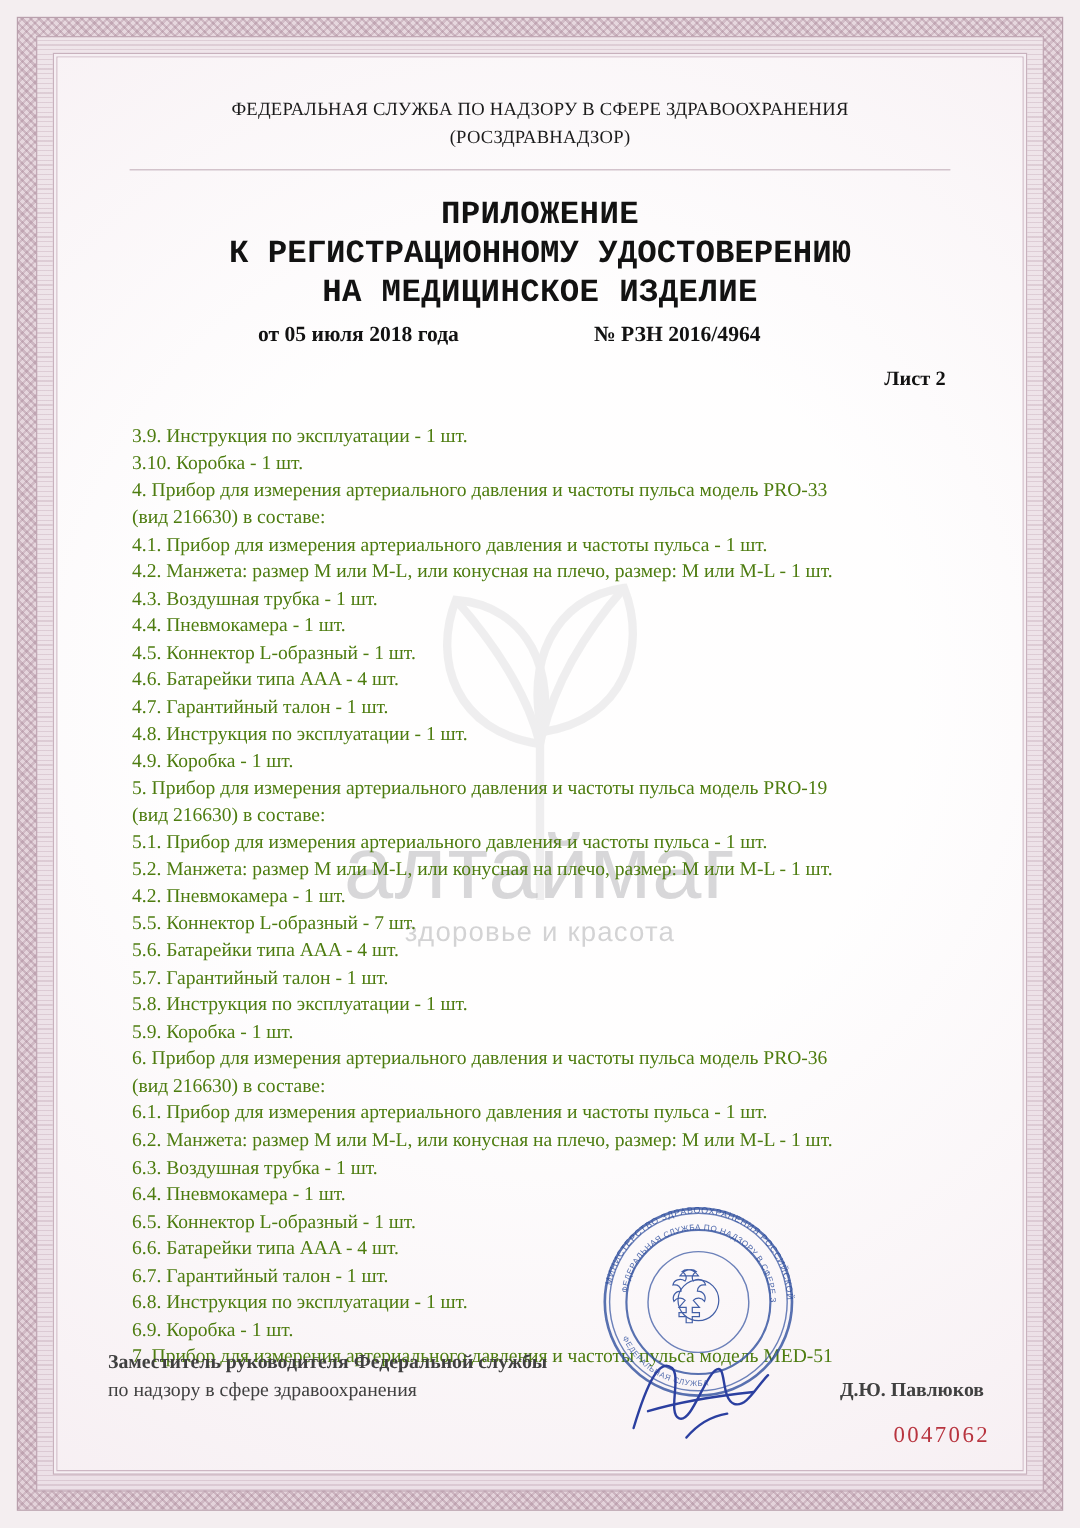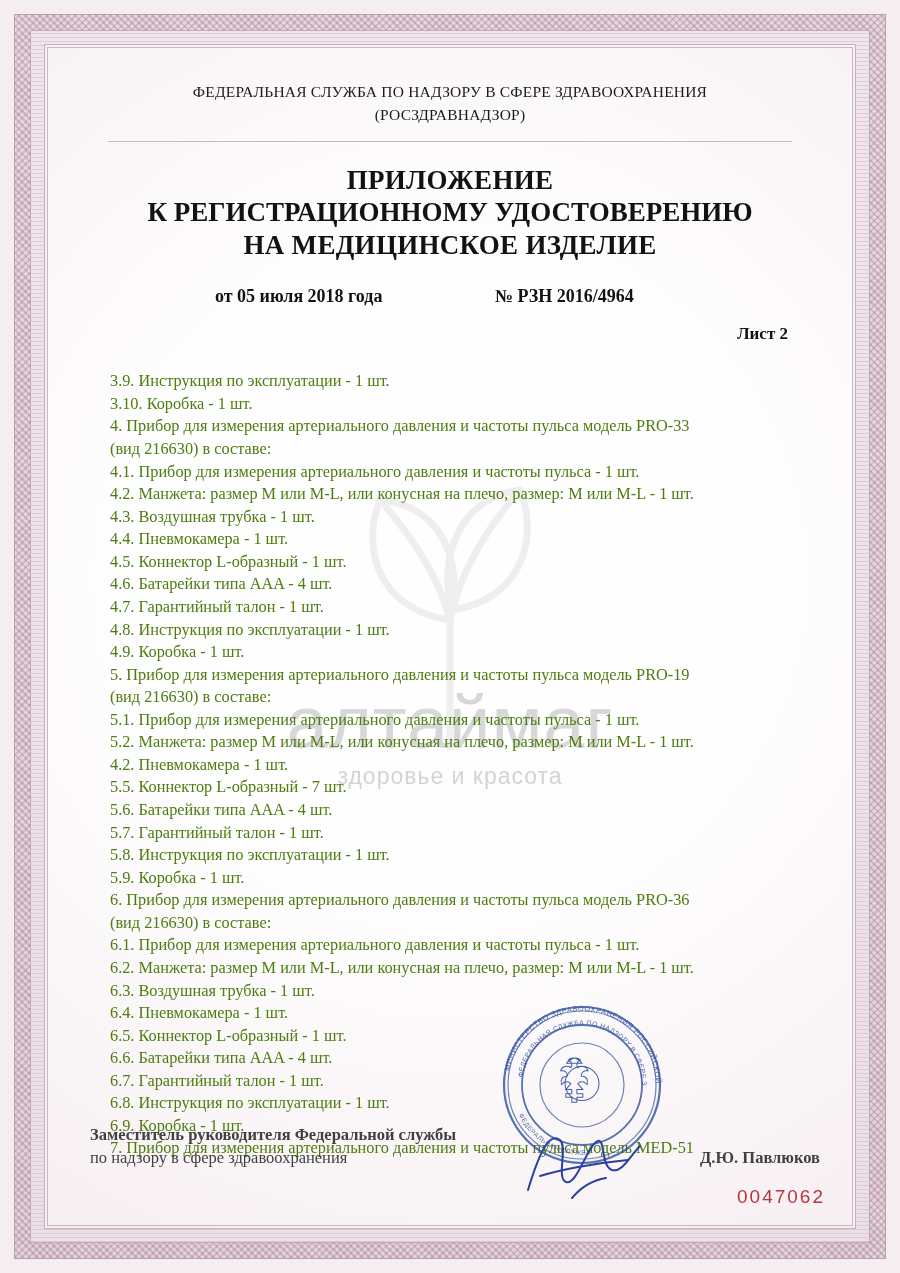--- a/index.html
+++ b/index.html
@@ -115,24 +115,25 @@
     background: #c9b6c0;
   }
   .title {
     text-align: center;
     margin-top: 22px;
     font-size: 27px;
     font-weight: bold;
     line-height: 1.22;
     color: #121212;
     letter-spacing: 0.3px;
+    font-family: Liberation Mono, monospace;
   }
   .title .l2 { letter-spacing: 0px; }
   .meta {
-    margin-top: 24px;
+    margin-top: 6px;
     position: relative;
     height: 26px;
     font-size: 18px;
     font-weight: bold;
     color: #121212;
   }
   .meta .date {
     position: absolute;
     left: 125px;
   }
@@ -180,21 +181,21 @@
   .signature .sig-name {
     position: absolute;
     right: 0;
     font-weight: bold;
   }
 
   .serial {
     position: absolute;
     right: 75px;
     top: 1186px;
-    font-family: Liberation Sans, sans-serif;
+    font-family: Liberation Serif, serif;
     font-size: 19px;
     letter-spacing: 2px;
     color: #b8343f;
   }
 
   
   .stamp {
     position: absolute;
     left: 492px;
     top: 995px;

